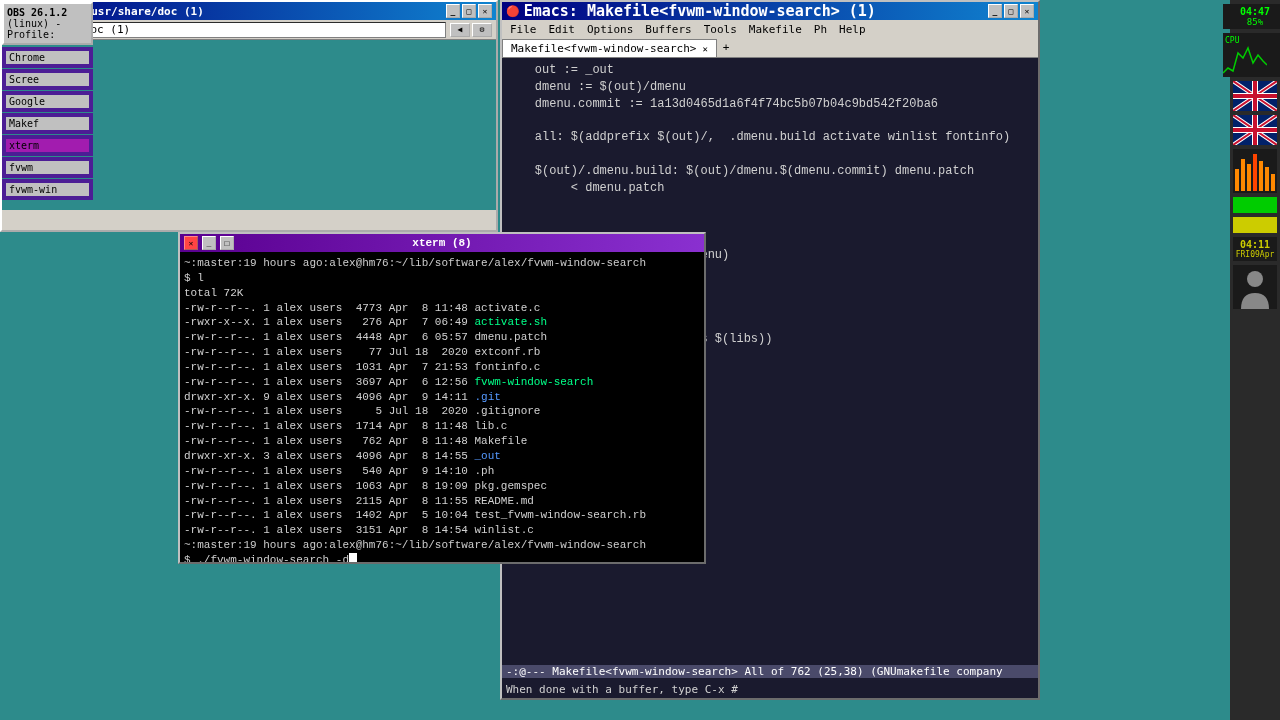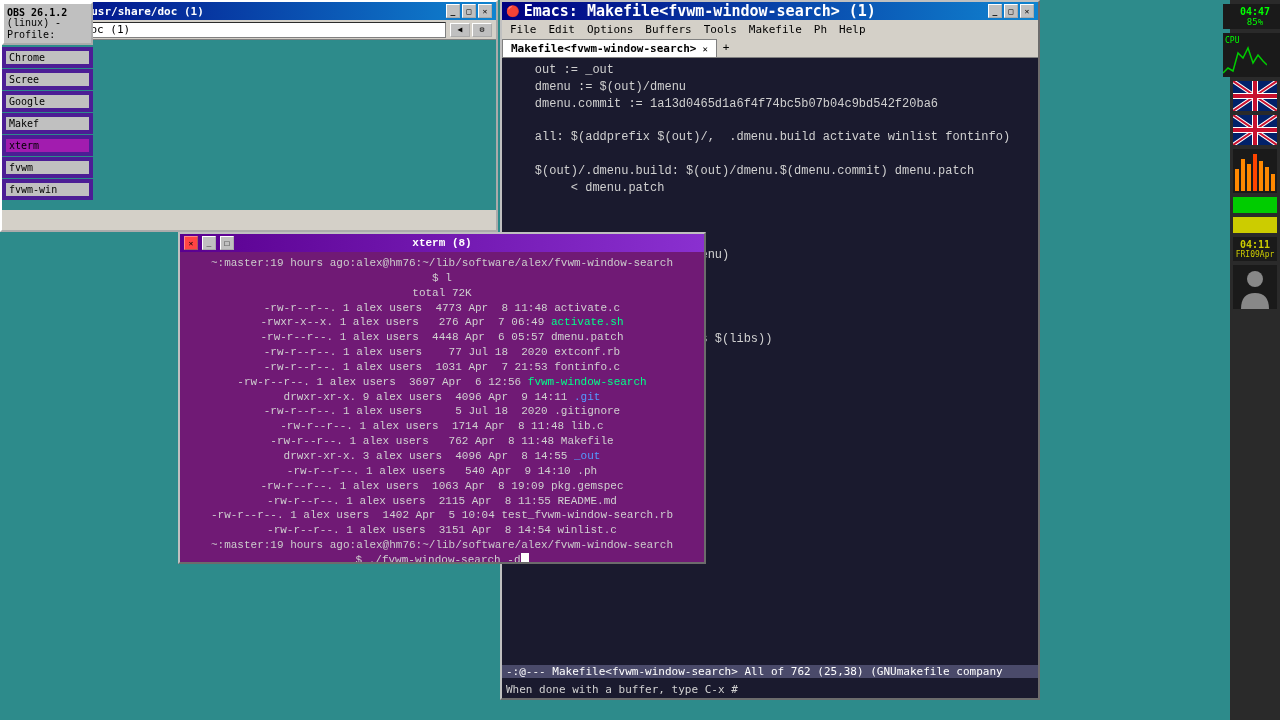--- a/index.html
+++ b/index.html
@@ -154,29 +154,28 @@
       font-size: 11px;
       font-weight: bold;
       padding: 2px 4px;
       display: flex;
       align-items: center;
       justify-content: space-between;
       height: 18px;
     }
 
     .xterm-content {
-      background-color: #701a75;
+      background-color: #000000;
       color: #d0d0d0;
       padding: 4px;
       font-family: 'Courier New', monospace;
       font-size: 11px;
       line-height: 1.35;
       height: calc(100% - 18px);
       overflow: hidden;
-      text-align: center;
     }
 
     .xterm-content .line {
       white-space: pre;
       color: #d0d0d0;
     }
 
     .xterm-content .prompt-line {
       color: #cccccc;
     }
@@ -362,21 +361,21 @@
     }
   </style>
 </head>
 <body>
 
 <div class="teal-bg"></div>
 
 <div class="left-task-panel">
   <div class="task-obs">
     <div style="font-weight:bold;font-size:10px;">OBS 26.1.2</div>
-    <div style="font-size:10px;font-family:Liberation Mono, monospace;">(linux) -</div>
+    <div style="font-size:10px;">(linux) -</div>
     <div style="font-size:10px;">Profile:</div>
   </div>
   <div class="task-entry">Chrome</div>
   <div class="task-entry">Scree</div>
   <div class="task-entry">Google</div>
   <div class="task-entry">Makef</div>
   <div class="task-entry active">xterm</div>
   <div class="task-entry">fvwm</div>
   <div class="task-entry">fvwm-win</div>
 </div>
@@ -424,21 +423,21 @@
     <span class="emacs-menu-item">Edit</span>
     <span class="emacs-menu-item">Options</span>
     <span class="emacs-menu-item">Buffers</span>
     <span class="emacs-menu-item">Tools</span>
     <span class="emacs-menu-item">Makefile</span>
     <span class="emacs-menu-item">Ph</span>
     <span class="emacs-menu-item">Help</span>
   </div>
   <div class="emacs-tabs">
     <div class="emacs-tab active">
-      <span style="font-size:11px;font-weight:bold;">Makefile&lt;fvwm-window-search&gt;</span>
+      <span style="font-size:11px;">Makefile&lt;fvwm-window-search&gt;</span>
       <span style="font-size:9px;margin-left:4px;">✕</span>
     </div>
     <div class="emacs-tab-plus">+</div>
   </div>
   <div class="emacs-content" style="height:calc(100% - 95px);overflow:hidden;">
     <div class="code-line">    out := _out</div>
     <div class="code-line">    dmenu := $(out)/dmenu</div>
     <div class="code-line">    dmenu.commit := 1a13d0465d1a6f4f74bc5b07b04c9bd542f20ba6</div>
     <div class="code-line">&nbsp;</div>
     <div class="code-line">    all: $(addprefix $(out)/,  .dmenu.build activate winlist fontinfo)</div>

